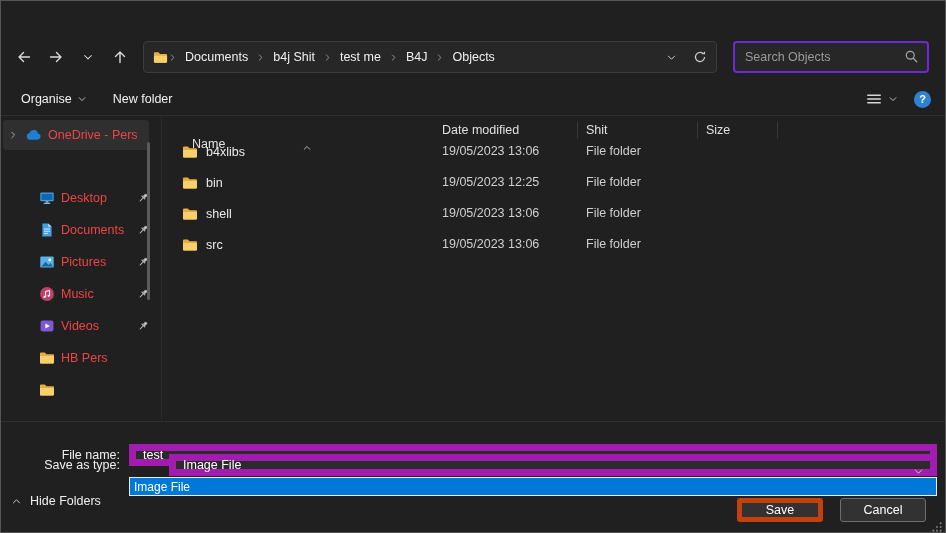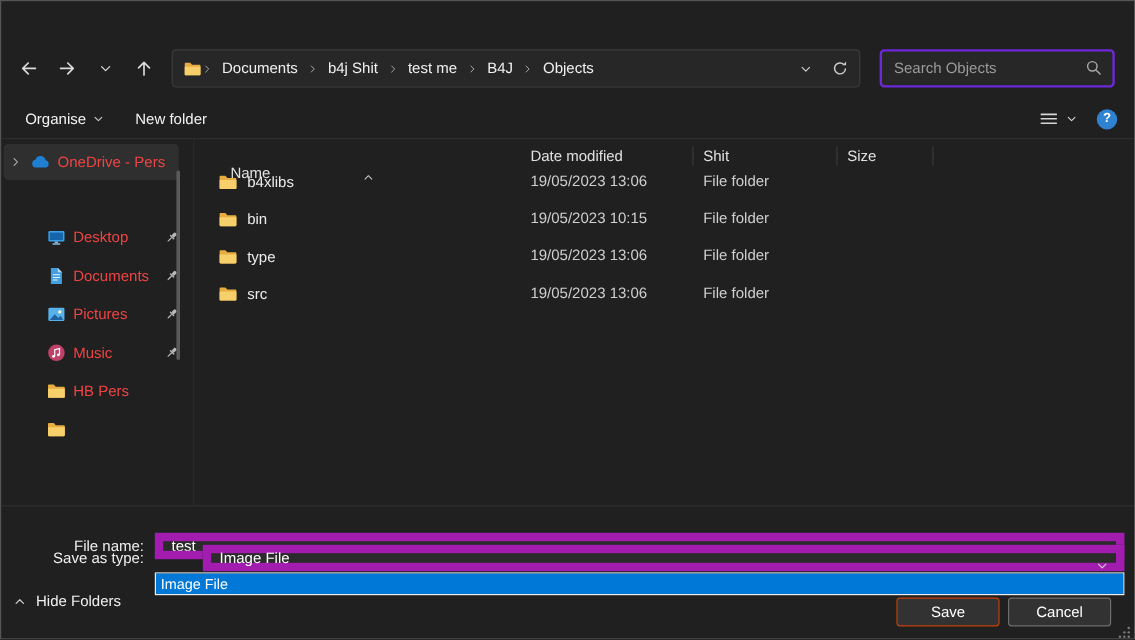--- a/index.html
+++ b/index.html
@@ -82,21 +82,21 @@
                  font:12.5px "Liberation Sans",sans-serif; padding:0 24px 0 7px; }
   .combo-value { padding-left:7px; color:#fff; }
   .combo-chev { position:absolute; right:6px; top:5px; color:#cfcfcf; }
   .type-dropdown { position:absolute; left:128px; right:8px; top:55px; background:#fff; border:1px solid #ececec; }
   .type-option { height:17px; display:flex; align-items:center; padding-left:4px; font-size:12px; color:#000; }
   .type-option.sel { background:#0078d7; color:#fff; }
   .hide-folders { position:absolute; left:10px; top:70px; height:18px; display:flex; align-items:center;
                   gap:8px; color:#f0f0f0; }
   .btn { position:absolute; top:76px; width:86px; height:24px; background:#323232; color:#fff;
          border-radius:3px; display:flex; align-items:center; justify-content:center; }
-  .btn-save { right:112px; border:1px solid #c2410c; }
+  .btn-save { right:122px; border:5px solid #c2410c; }
   .btn-cancel { right:19px; border:1px solid #6e6e6e; }
   .grip { position:absolute; right:3px; bottom:2px; color:#7a7a7a; display:flex; }
 </style>
 </head>
 <body>
 
 <svg width="0" height="0" style="position:absolute" aria-hidden="true">
   <defs>
     <g id="i-arrl">
         <path d="M13.5 8H3M7.5 3.5 3 8l4.5 4.5" fill="none" stroke="currentColor" stroke-width="1.4" stroke-linecap="round" stroke-linejoin="round"></path>
@@ -334,20 +334,31 @@
             <svg width="12" height="12" viewBox="0 0 16 16">
               <use href="#i-pin"></use>
             </svg>
           </span>
       </div>
       <div class="side-item">
         <svg class="ic16" width="16" height="16" viewBox="0 0 16 16">
             <use href="#i-music"></use>
           </svg>
         <span class="side-lbl">Music</span>
+        <span class="pin">
+            <svg width="12" height="12" viewBox="0 0 16 16">
+              <use href="#i-pin"></use>
+            </svg>
+          </span>
+      </div>
+      <div class="side-item">
+        <svg class="ic16" width="16" height="16" viewBox="0 0 16 16">
+            <use href="#i-video"></use>
+          </svg>
+        <span class="side-lbl">Videos</span>
         <span class="pin">
             <svg width="12" height="12" viewBox="0 0 16 16">
               <use href="#i-pin"></use>
             </svg>
           </span>
       </div>
       <div class="side-item">
         <svg class="ic16" width="16" height="16" viewBox="0 0 16 16">
             <use href="#i-folder"></use>
           </svg>
@@ -391,30 +402,30 @@
         <div class="fr-type">File folder</div>
         <div class="fr-size"></div>
       </div>
       <div class="file-row">
         <div class="fr-name">
             <svg width="16" height="16" viewBox="0 0 16 16">
               <use href="#i-folder"></use>
             </svg>
             <span>bin</span>
           </div>
-        <div class="fr-date">19/05/2023 10:15</div>
+        <div class="fr-date">19/05/2023 12:25</div>
         <div class="fr-type">File folder</div>
         <div class="fr-size"></div>
       </div>
       <div class="file-row">
         <div class="fr-name">
             <svg width="16" height="16" viewBox="0 0 16 16">
               <use href="#i-folder"></use>
             </svg>
-            <span>type</span>
+            <span>shell</span>
           </div>
         <div class="fr-date">19/05/2023 13:06</div>
         <div class="fr-type">File folder</div>
         <div class="fr-size"></div>
       </div>
       <div class="file-row">
         <div class="fr-name">
             <svg width="16" height="16" viewBox="0 0 16 16">
               <use href="#i-folder"></use>
             </svg>

